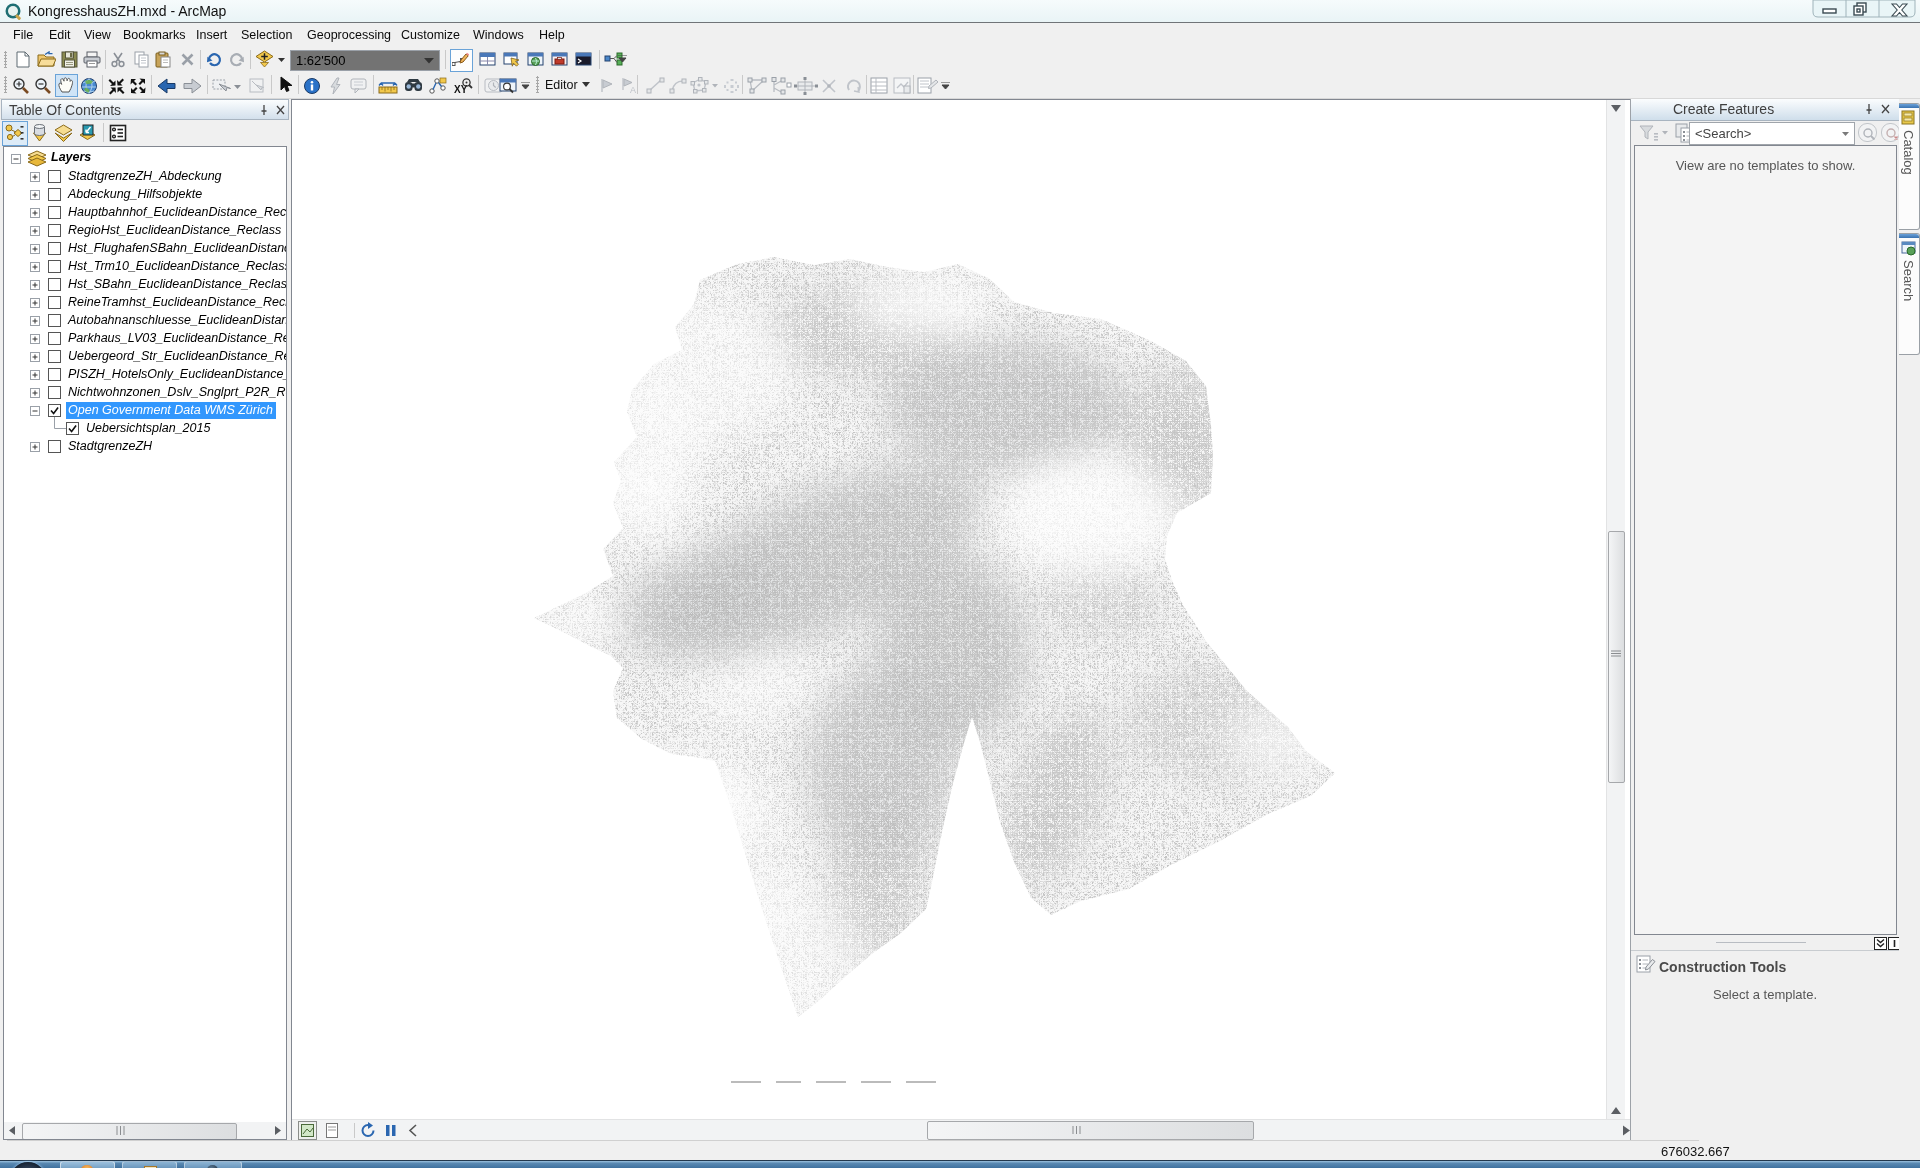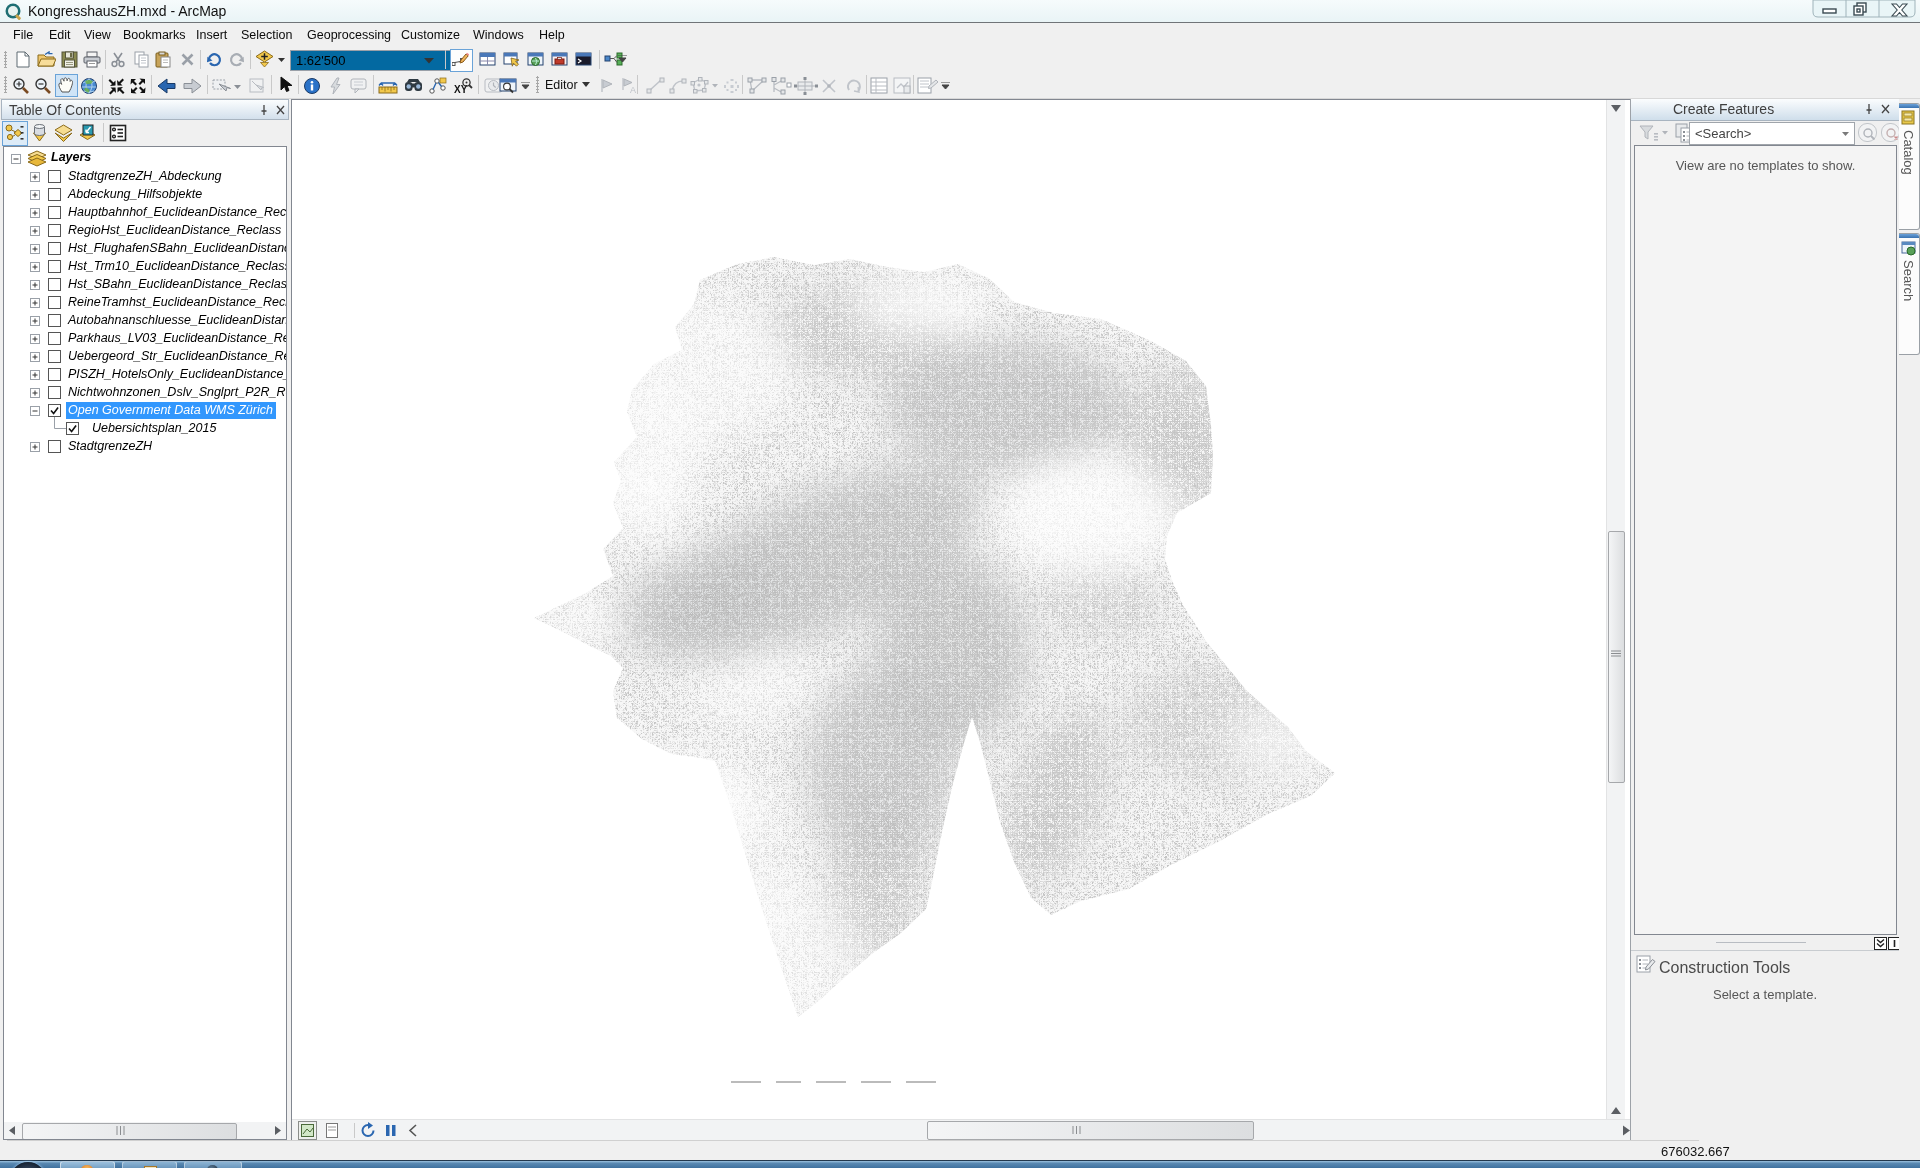--- a/index.html
+++ b/index.html
@@ -132,21 +132,21 @@
       <path d="M14 8 a5.5 5.5 0 1 0 -1 4" fill="none" stroke="#a8adb4" stroke-width="2.2"></path>
       <path d="M10.5 9.5 l5.5 1.8 l-0.4 -5.6 Z" fill="#a8adb4"></path>
     </svg>
 <div class="sep" style="left:250px"></div>
 <svg class="abs" style="left:255px;top:3px" width="30" height="19" viewBox="0 0 30 19">
       <path d="M9.5 1 L18 6.5 L9.5 12 L1 6.5 Z" fill="#f2c84b" stroke="#8a6a1a"></path>
       <path d="M9.5 3.2 v6.6 M6.2 6.5 h6.6" stroke="#222" stroke-width="1.5"></path>
       <path d="M9.5 12.5 l-4 0 l4 4.5 l4 -4.5 Z" fill="#f2c84b" stroke="#8a6a1a" stroke-width=".8"></path>
       <path d="M23 8 l3.5 4 l3.5 -4 Z" fill="#333"></path>
     </svg>
-<div class="abs" style="left:290px;top:3px;width:148px;height:19px;background:#0369a1;border:1px solid #9aa0a8;padding-left:14px;">
+<div class="abs" style="left:290px;top:3px;width:148px;height:19px;background:#737373;border:1px solid #9aa0a8;">
   <span style="position:absolute;left:5px;top:2px;font-size:13px;color:#000">1:62'500</span>
   <svg class="abs" style="left:133px;top:7px" width="10" height="6">
         <path d="M0 0 l5 5.5 l5 -5.5 Z" fill="#333"></path>
       </svg>
 </div>
 <div class="sep" style="left:445px"></div>
 <div class="abs" style="left:450px;top:2px;width:21px;height:21px;border:1px solid #6aa3d8;background:#fdfdfd;"></div>
 <svg class="abs" style="left:452px;top:4px" width="17" height="17" viewBox="0 0 17 17">
       <path d="M1 13 C4 9 7 13 10 9" fill="none" stroke="#555" stroke-width="1.2"></path>
       <g fill="#fff" stroke="#555">
@@ -627,21 +627,21 @@
         <path d="M3 6.5 l2.6 3 l4.5 -6" fill="none" stroke="#111" stroke-width="1.6"></path>
       </svg>
     <span class="titem" style="left:62px;top:255px;background:#3297fd;color:#fff;padding:1px 3px 2px 2px">Open Government Data WMS Zürich</span>
     <svg class="abs" style="left:50px;top:270px" width="14" height="14">
         <path d="M0.5 0 V11.5 H12" fill="none" stroke="#9aa0a8"></path>
       </svg>
     <svg class="abs" style="left:62px;top:275px" width="14" height="14" viewBox="0 0 14 14">
         <rect x="0.5" y="0.5" width="12" height="12" fill="#fff" stroke="#555"></rect>
         <path d="M3 6.5 l2.6 3 l4.5 -6" fill="none" stroke="#111" stroke-width="1.6"></path>
       </svg>
-    <span class="titem" style="left:88px;top:274px">Uebersichtsplan_2015</span>
+    <span class="titem" style="left:82px;top:274px">Uebersichtsplan_2015</span>
     <svg class="abs" style="left:26px;top:295px" width="10" height="10" viewBox="0 0 10 10">
         <rect x="0.5" y="0.5" width="9" height="9" fill="#fff" stroke="#9aa0a8"></rect>
         <line x1="2.5" y1="5" x2="7.5" y2="5" stroke="#333"></line>
         <line x1="5" y1="2.5" x2="5" y2="7.5" stroke="#333"></line>
       </svg>
     <svg class="abs" style="left:44px;top:293px" width="14" height="14" viewBox="0 0 14 14">
         <rect x="0.5" y="0.5" width="12" height="12" fill="#fff" stroke="#555"></rect>
       </svg>
     <span class="titem" style="left:64px;top:292px">StadtgrenzeZH</span>
 
@@ -852,21 +852,21 @@
         <rect x="3" y="8" width="2" height="2"></rect>
         <rect x="3" y="12" width="2" height="2"></rect>
       </g>
       <g stroke="#b0b4ba">
         <line x1="6.5" y1="5" x2="12" y2="5"></line>
         <line x1="6.5" y1="9" x2="12" y2="9"></line>
         <line x1="6.5" y1="13" x2="12" y2="13"></line>
       </g>
       <path d="M10 12 L16.5 4.5 l2.5 2 L12.5 14 l-3 1 Z" fill="#e8eaec" stroke="#8a8f96"></path>
   </svg>
-  <span class="abs" style="left:28px;top:860px;font-size:16px;font-weight:normal;color:#4a4a4a">Construction Tools</span>
+  <span class="abs" style="left:28px;top:860px;font-size:14px;font-weight:bold;color:#4a4a4a">Construction Tools</span>
   <div class="abs" style="left:0;width:100%;top:888px;text-align:center;font-size:13px;color:#565656">Select a template.</div>
 </div>
 <div class="abs" id="tabstrip">
   <div class="vtab" style="top:4px;height:125px">
       <div class="cap"></div>
     <svg class="abs" style="left:2px;top:6px" width="16" height="16" viewBox="0 0 16 16">
         <rect x="1" y="1" width="12" height="13" fill="#e8c84a" stroke="#8a7420"></rect>
         <rect x="3" y="3" width="8" height="3" fill="#f6e9a8" stroke="#8a7420" stroke-width=".7"></rect>
         <rect x="3" y="8" width="8" height="3" fill="#f6e9a8" stroke="#8a7420" stroke-width=".7"></rect>
       </svg>

